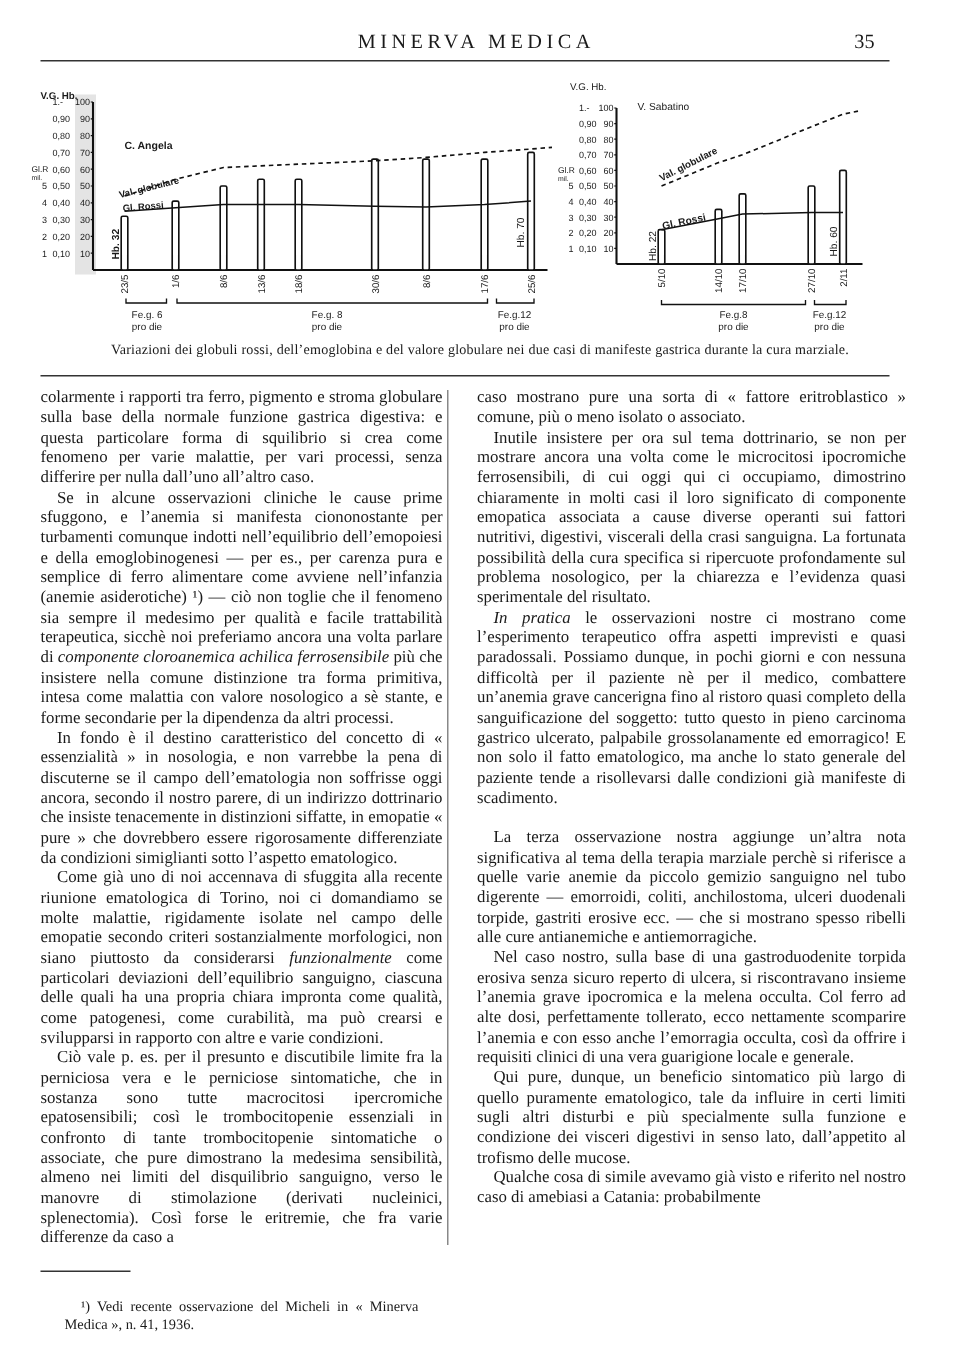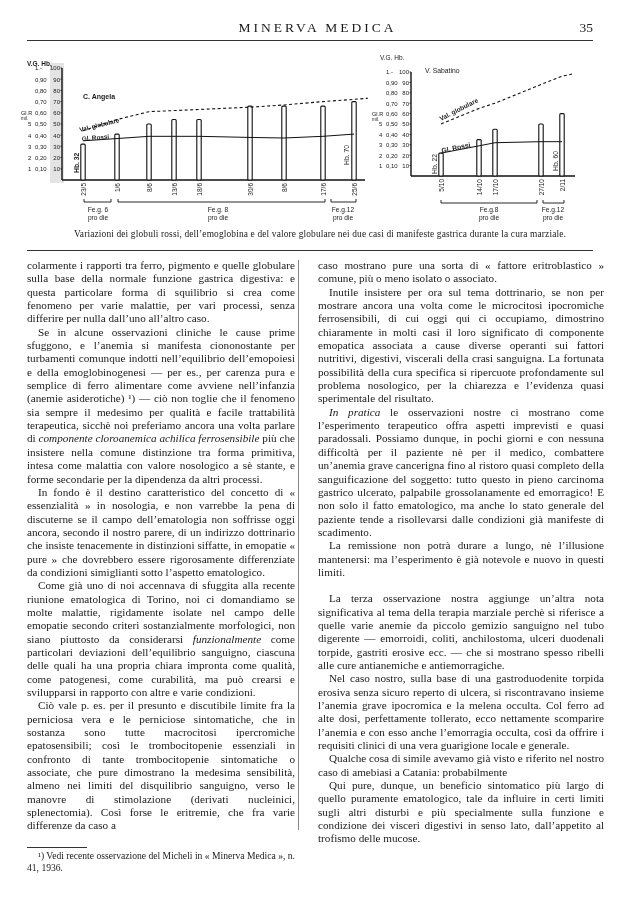--- a/index.html
+++ b/index.html
@@ -1,34 +1,34 @@
 <!DOCTYPE html>
 <html><head>
 <meta charset="utf-8">
 <style>
   html, body { margin:0; padding:0; background:#fff; }
   body { width:635px; height:900px; position:relative; overflow:hidden; font-family:"DejaVu Serif","Liberation Serif",serif; color:#1a1a1a; }
   .running-head { position:absolute; top:20px; left:0; width:635px; height:18px; }
   .journal-title { position:absolute; left:0; width:635px; text-align:center; top:0; font-family:"Liberation Serif",serif; font-size:13.5px; letter-spacing:3px; }
-  .page-number { position:absolute; right:42px; top:0; font-family:"Liberation Serif",serif; font-size:13.5px; }
+  .page-number { position:absolute; right:52px; top:0; font-family:"Liberation Serif",serif; font-size:13.5px; }
   .rule { position:absolute; height:1.3px; background:#333; }
   .figure { position:absolute; top:44px; left:0; width:635px; height:190px; }
   .figure svg { position:absolute; left:0; top:0; }
   .caption { position:absolute; top:229px; left:20px; width:600px; text-align:center; font-family:"Liberation Serif",serif; font-size:9.4px; letter-spacing:0.15px; }
   .col { position:absolute; top:259px; font-family:"Liberation Serif",serif; font-size:11.2px; line-height:13.35px; text-align:justify; }
   .col-left { left:27px; width:268px; }
   .col-right { left:318px; width:286px; }
   .col p { margin:0; text-indent:11px; }
   .col p.noindent { text-indent:0; }
   .col p.spaced { margin-top:13px; }
   .col em { font-style:italic;margin-top:36px; }
   .col-sep { position:absolute; left:298px; top:260px; width:1px; height:570px; background:#888; }
   .footnote-rule { position:absolute; left:27px; top:847px; width:60px; height:1px; background:#333; }
   .footnote { position:absolute; left:27px; top:850px; width:268px; font-family:"Liberation Serif",serif; font-size:9.6px; line-height:12px; text-align:justify; }
-  .footnote p { margin:0; text-indent:11px;font-family:Liberation Serif, serif; }
+  .footnote p { margin:16px; text-indent:11px;font-family:Liberation Serif, serif; }
   .chart-text { font-family:"Liberation Sans",sans-serif; fill:#1a1a1a; }
 </style>
 </head>
 <body>
 
 <div class="running-head">
   <div class="journal-title">MINERVA MEDICA</div>
   <div class="page-number">35</div>
 </div>
 <div class="rule" style="left:27px; top:40px; width:566px;"></div>
@@ -191,36 +191,35 @@
       <text class="chart-text" x="553" y="212" font-size="6.6" text-anchor="middle">Fe.g.12</text>
       <text class="chart-text" x="553" y="220" font-size="6.6" text-anchor="middle">pro die</text>
     </g>
   </svg>
 </div>
 
 <div class="caption">Variazioni dei globuli rossi, dell’emoglobina e del valore globulare nei due casi di manifeste gastrica durante la cura marziale.</div>
 <div class="rule" style="left:27px; top:250px; width:566px;"></div>
 
 <div class="col col-left">
-  <p class="noindent">colarmente i rapporti tra ferro, pigmento e quelle globulare sulla base della normale funzione gastrica digestiva: e questa particolare forma di squilibrio si crea come fenomeno per varie malattie, per vari processi, senza differire per nulla dall’uno all’altro caso.</p>
+  <p class="noindent">colarmente i rapporti tra ferro, pigmento e stroma globulare sulla base della normale funzione gastrica digestiva: e questa particolare forma di squilibrio si crea come fenomeno per varie malattie, per vari processi, senza differire per nulla dall’uno all’altro caso.</p>
   <p><span>Se in alcune osservazioni cliniche le cause prime sfuggono, e l’anemia si manifesta ciononostante per turbamenti comunque indotti nell’equilibrio dell’emopoiesi e della emoglobinogenesi — per es., per carenza pura e semplice di ferro alimentare come avviene nell’infanzia (anemie asiderotiche) ¹) — ciò non toglie che il fenomeno sia sempre il medesimo per qualità e facile trattabilità terapeutica, sicchè noi preferiamo ancora una volta parlare di</span> <em>componente cloroanemica achilica ferrosensibile</em><span> più che insistere nella comune distinzione tra forma primitiva, intesa come malattia con valore nosologico a sè stante, e forme secondarie per la dipendenza da altri processi.</span></p>
   <p>In fondo è il destino caratteristico del concetto di « essenzialità » in nosologia, e non varrebbe la pena di discuterne se il campo dell’ematologia non soffrisse oggi ancora, secondo il nostro parere, di un indirizzo dottrinario che insiste tenacemente in distinzioni siffatte, in emopatie « pure » che dovrebbero essere rigorosamente differenziate da condizioni simiglianti sotto l’aspetto ematologico.</p>
   <p><span>Come già uno di noi accennava di sfuggita alla recente riunione ematologica di Torino, noi ci domandiamo se molte malattie, rigidamente isolate nel campo delle emopatie secondo criteri sostanzialmente morfologici, non siano piuttosto da considerarsi</span> <em>funzionalmente</em><span> come particolari deviazioni dell’equilibrio sanguigno, ciascuna delle quali ha una propria chiara impronta come qualità, come patogenesi, come curabilità, ma può crearsi e svilupparsi in rapporto con altre e varie condizioni.</span></p>
   <p>Ciò vale p. es. per il presunto e discutibile limite fra la perniciosa vera e le perniciose sintomatiche, che in sostanza sono tutte macrocitosi ipercromiche epatosensibili; così le trombocitopenie essenziali in confronto di tante trombocitopenie sintomatiche o associate, che pure dimostrano la medesima sensibilità, almeno nei limiti del disquilibrio sanguigno, verso le manovre di stimolazione (derivati nucleinici, splenectomia). Così forse le eritremie, che fra varie differenze da caso a</p>
 </div>
 
 <div class="col-sep"></div>
 
 <div class="col col-right">
   <p class="noindent">caso mostrano pure una sorta di « fattore eritroblastico » comune, più o meno isolato o associato.</p>
   <p>Inutile insistere per ora sul tema dottrinario, se non per mostrare ancora una volta come le microcitosi ipocromiche ferrosensibili, di cui oggi qui ci occupiamo, dimostrino chiaramente in molti casi il loro significato di componente emopatica associata a cause diverse operanti sui fattori nutritivi, digestivi, viscerali della crasi sanguigna. La fortunata possibilità della cura specifica si ripercuote profondamente sul problema nosologico, per la chiarezza e l’evidenza quasi sperimentale del risultato.</p>
   <p><em>In pratica</em><span> le osservazioni nostre ci mostrano come l’esperimento terapeutico offra aspetti imprevisti e quasi paradossali. Possiamo dunque, in pochi giorni e con nessuna difficoltà per il paziente nè per il medico, combattere un’anemia grave cancerigna fino al ristoro quasi completo della sanguificazione del soggetto: tutto questo in pieno carcinoma gastrico ulcerato, palpabile grossolanamente ed emorragico! E non solo il fatto ematologico, ma anche lo stato generale del paziente tende a risollevarsi dalle condizioni già manifeste di scadimento.</span></p>
-  <p>La remissione non potrà durare a lungo, nè l’illusione mantenersi: ma l’esperimento è già notevole e nuovo in questi limiti.</p>
   <p class="spaced">La terza osservazione nostra aggiunge un’altra nota significativa al tema della terapia marziale perchè si riferisce a quelle varie anemie da piccolo gemizio sanguigno nel tubo digerente — emorroidi, coliti, anchilostoma, ulceri duodenali torpide, gastriti erosive ecc. — che si mostrano spesso ribelli alle cure antianemiche e antiemorragiche.</p>
   <p>Nel caso nostro, sulla base di una gastroduodenite torpida erosiva senza sicuro reperto di ulcera, si riscontravano insieme l’anemia grave ipocromica e la melena occulta. Col ferro ad alte dosi, perfettamente tollerato, ecco nettamente scomparire l’anemia e con esso anche l’emorragia occulta, così da offrire i requisiti clinici di una vera guarigione locale e generale.</p>
+  <p>Qui pure, dunque, un beneficio sintomatico più largo di quello puramente ematologico, tale da influire in certi limiti sugli altri disturbi e più specialmente sulla funzione e condizione dei visceri digestivi in senso lato, dall’appetito al trofismo delle mucose.</p>
   <p>Qualche cosa di simile avevamo già visto e riferito nel nostro caso di amebiasi a Catania: probabilmente</p>
-  <p>Qui pure, dunque, un beneficio sintomatico più largo di quello puramente ematologico, tale da influire in certi limiti sugli altri disturbi e più specialmente sulla funzione e condizione dei visceri digestivi in senso lato, dall’appetito al trofismo delle mucose.</p>
 </div>
 
 <div class="footnote-rule"></div>
 <div class="footnote">
   <p>¹) Vedi recente osservazione del Micheli in « Minerva Medica », n. 41, 1936.</p>
 </div>
 
 </body></html>

